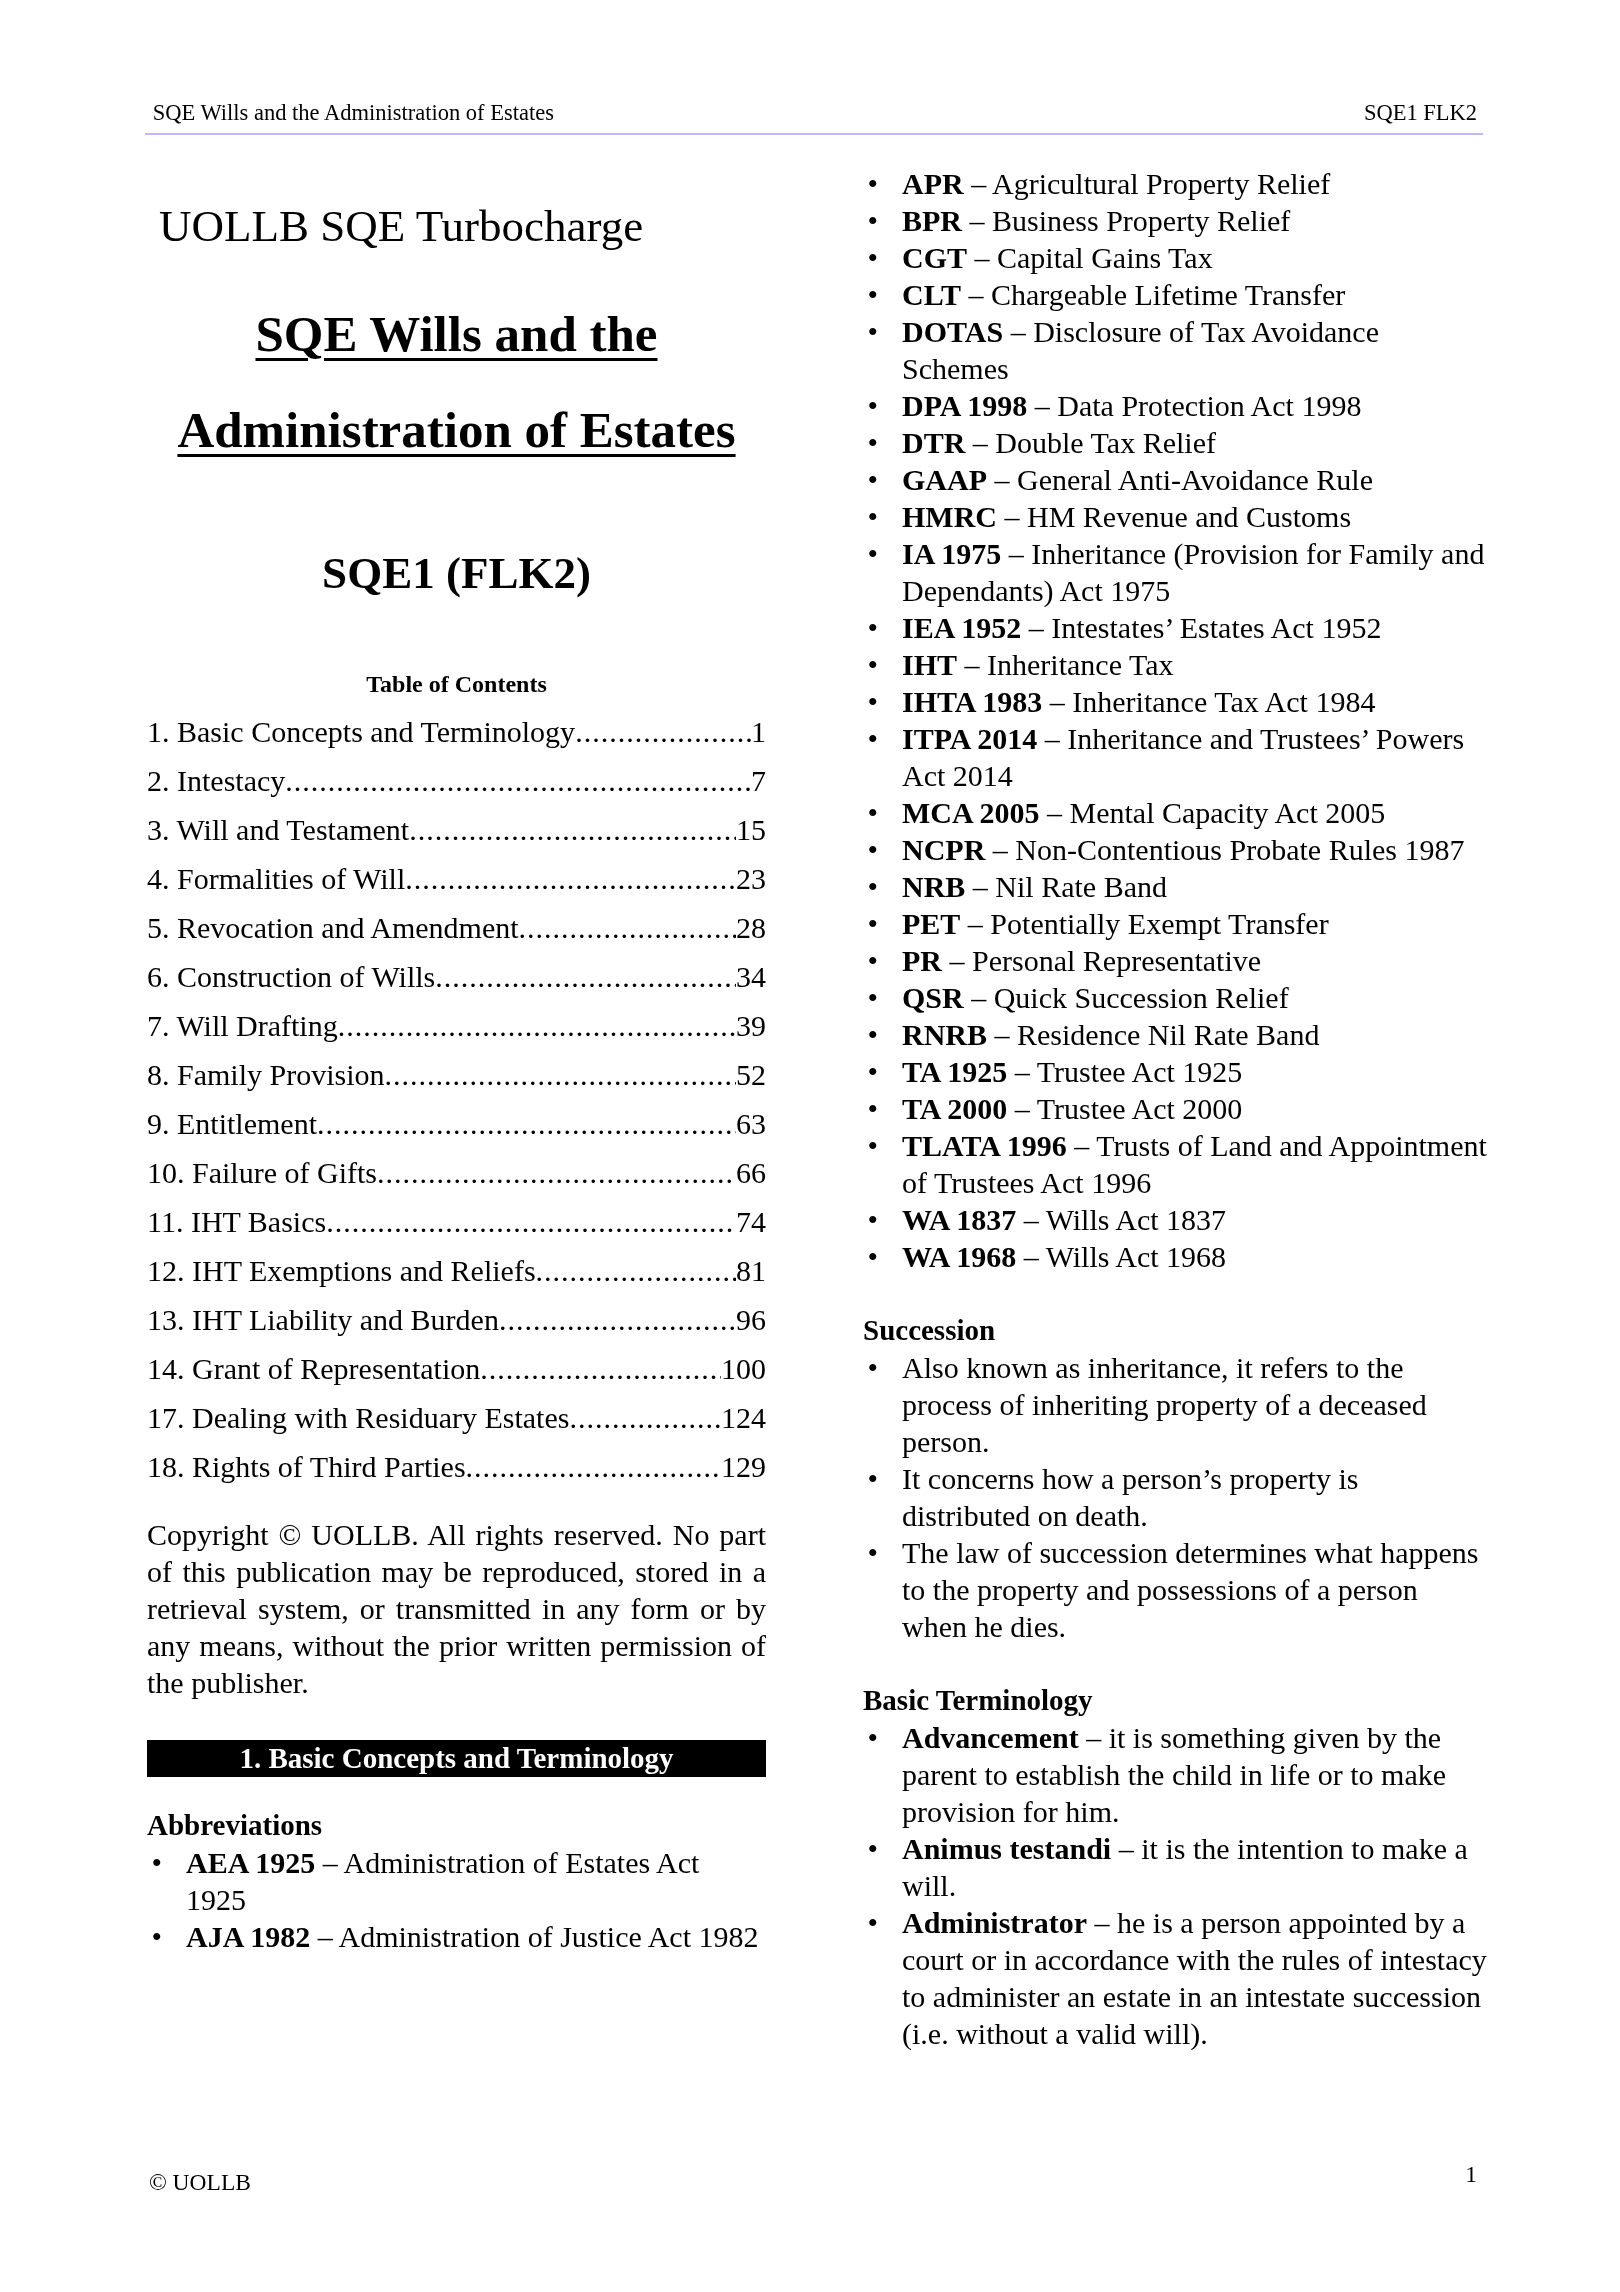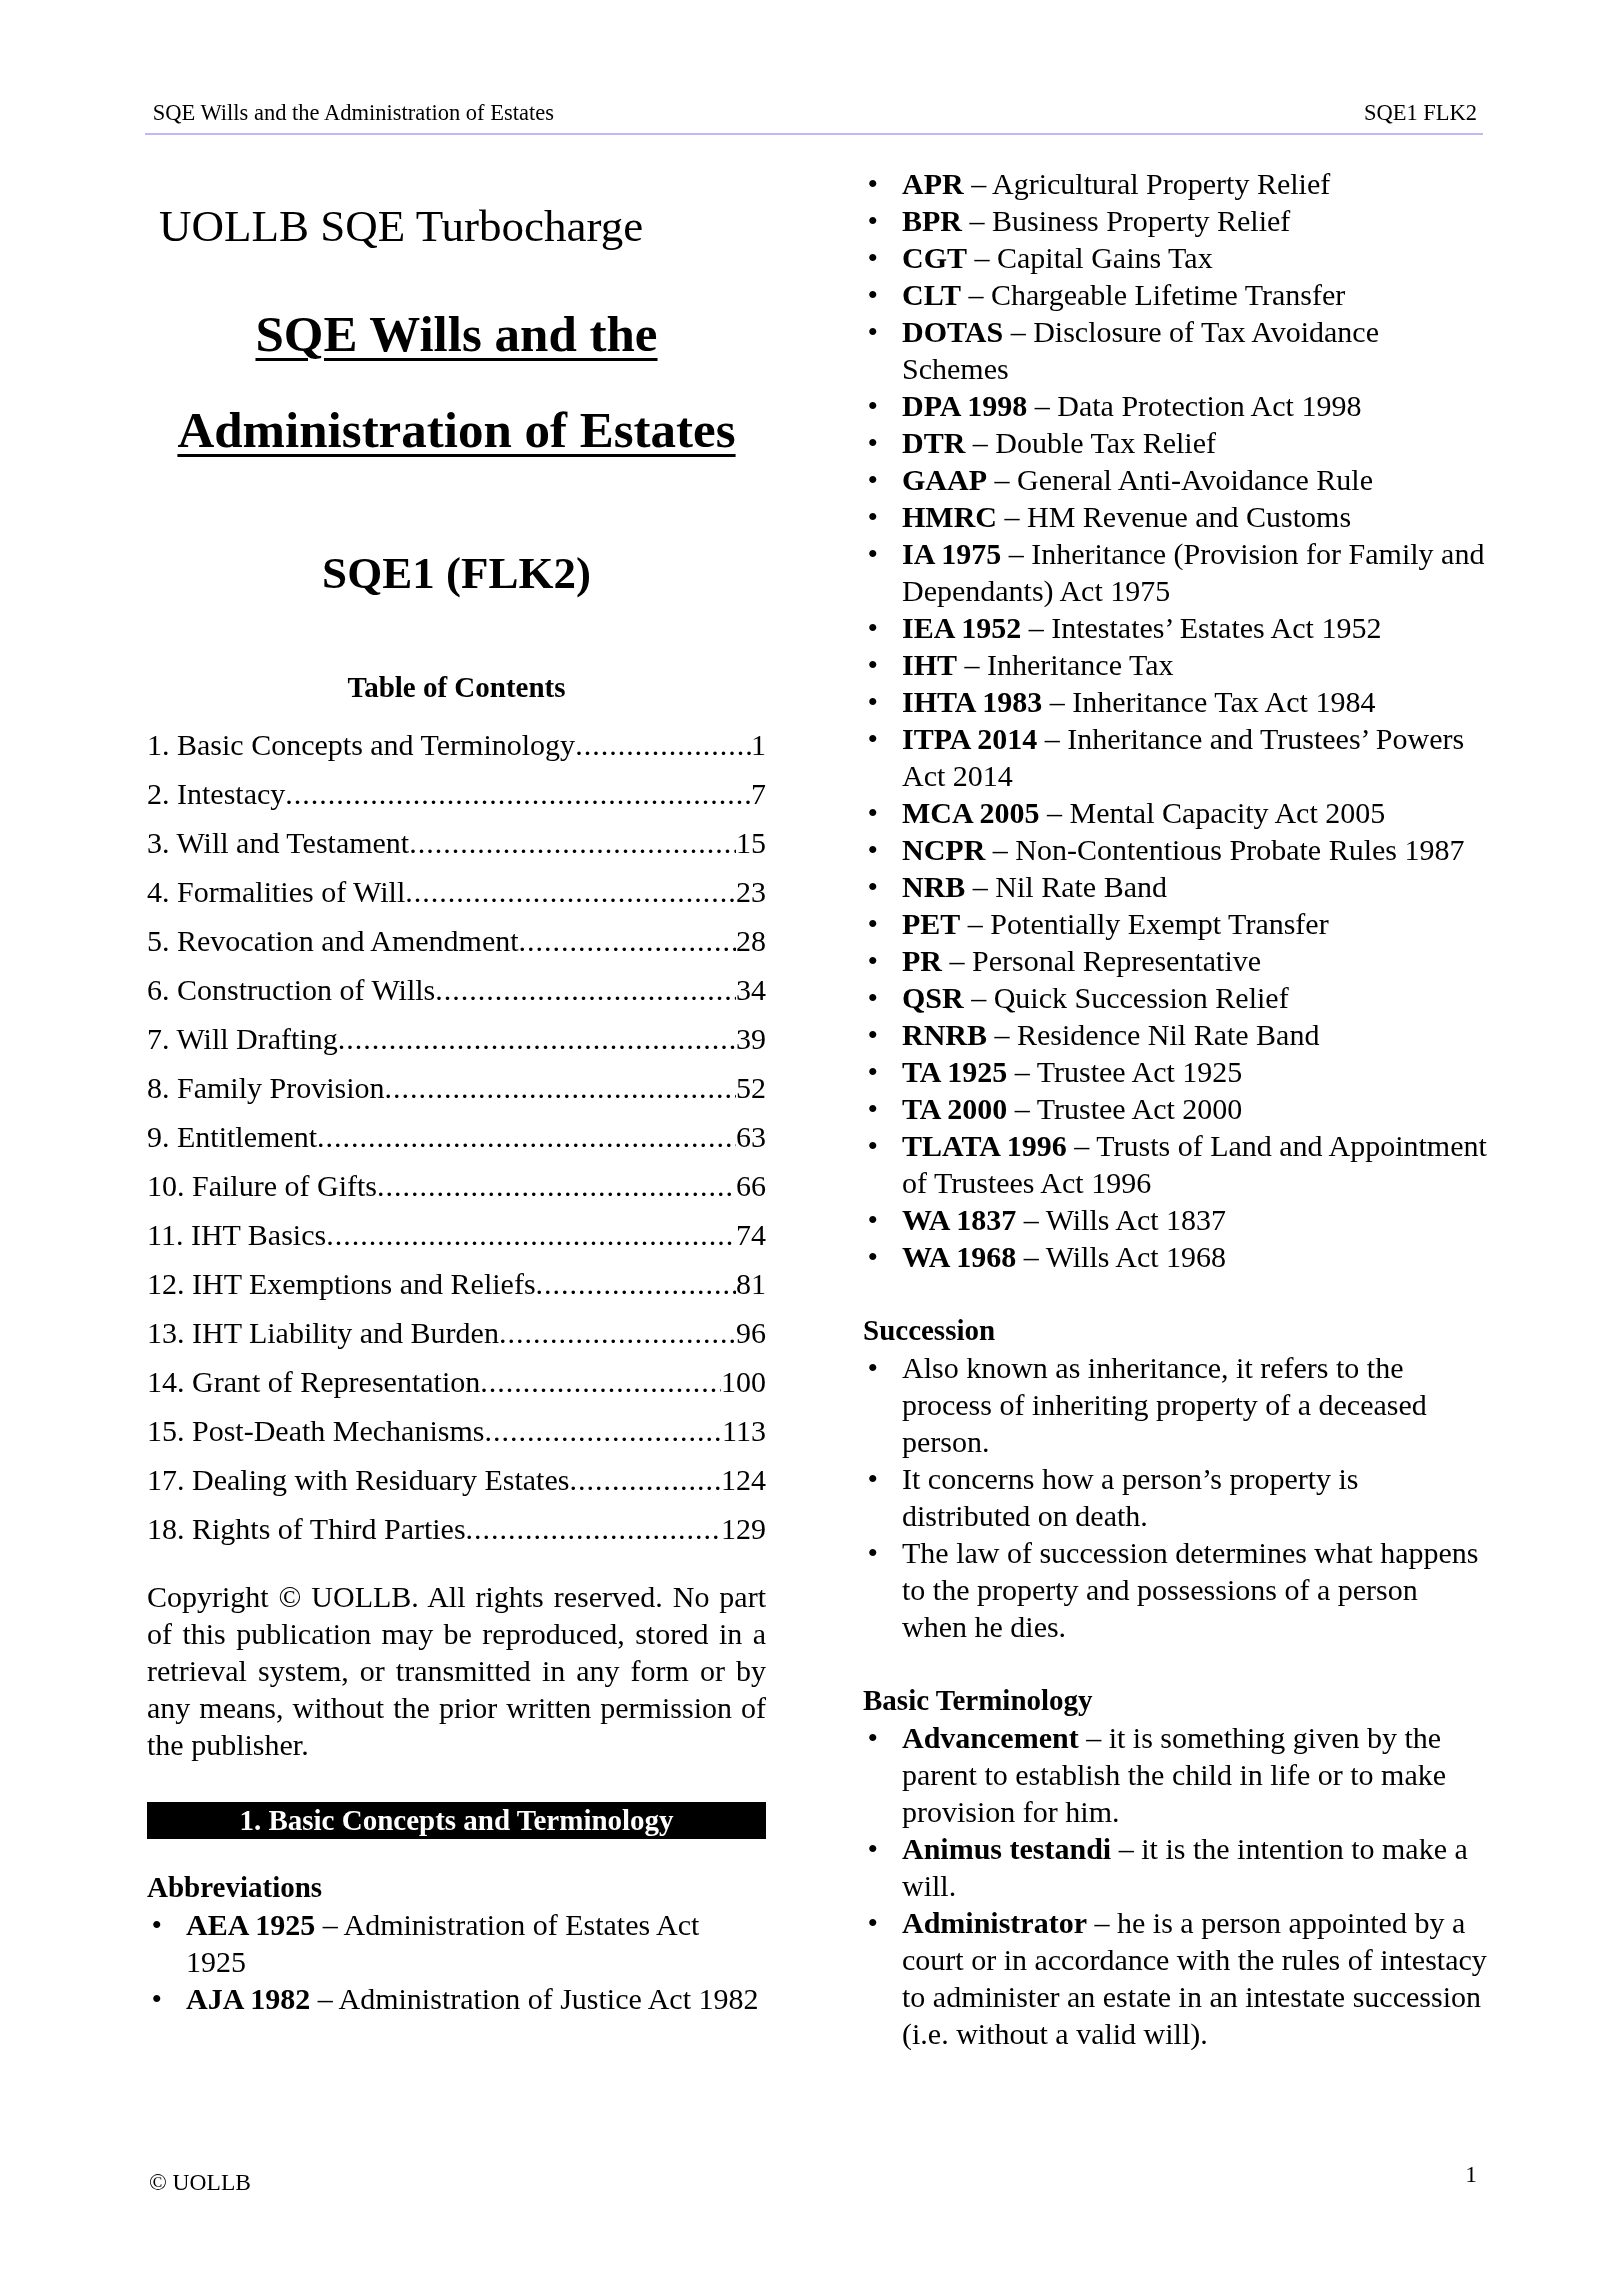--- a/index.html
+++ b/index.html
@@ -9,21 +9,21 @@
                  border-bottom: 2px solid #c4b5fd; font-size: 22.5px; }
   .page-header .left { position: absolute; left: 7.8px; top: 2px; }
   .page-header .right { position: absolute; right: 5.9px; top: 2px; }
   .col-left { position: absolute; left: 147px; top: 186px; width: 619px; }
   .col-right { position: absolute; left: 863px; top: 165px; width: 627px; }
   .course-title { text-align: left; font-size: 45px; line-height: 1; margin: 12px; padding-top: 5.9px; }
   .doc-title { text-align: center; font-weight: bold; font-size: 51px; line-height: 96px;
                text-decoration: underline; text-decoration-thickness: 2.9px; text-underline-offset: 6.9px;
                margin: 37px 0 0 0; }
   .subject-code { text-align: center; font-size: 45px; margin: 73px 0 0 0; line-height: 1; font-weight: bold; }
-  .toc-heading { text-align: center; font-weight: bold; font-size: 29px; margin: 74px 0 15px 0; line-height: 1.2; }
+  .toc-heading { text-align: center; font-weight: bold; font-size: 24px; margin: 74px 0 8px 0; line-height: 1.2; }
   .toc { margin-top: 7.8px; }
   .toc-row { display: flex; align-items: baseline; font-size: 30px; height: 49px; line-height: 49px; white-space: nowrap; }
   .toc-row .t { flex: 0 0 auto; }
   .toc-row .dots { flex: 1 1 auto; overflow: hidden; white-space: nowrap; letter-spacing: 1px; }
   .toc-row .dots::after { content: "........................................................................................................................"; }
   .toc-row .p { flex: 0 0 auto; }
   .copyright { font-size: 30px; line-height: 37px; text-align: justify; margin-top: 25.5px; }
   .section-banner { background: #000; color: #fff; font-weight: bold; font-size: 29px; text-align: center;
                     height: 37px; line-height: 37px; margin-top: 39px; }
   .sub-heading { font-weight: bold; font-size: 29px; line-height: 37px; margin: 0; }
@@ -116,25 +116,20 @@
       </div>
     <div class="toc-row">
         <span class="t">13. IHT Liability and Burden</span>
         <span class="dots"></span>
         <span class="p">96</span>
       </div>
     <div class="toc-row">
         <span class="t">14. Grant of Representation </span>
         <span class="dots"></span>
         <span class="p">100</span>
-      </div>
-    <div class="toc-row">
-        <span class="t">15. Post-Death Mechanisms</span>
-        <span class="dots"></span>
-        <span class="p">113</span>
       </div>
     <div class="toc-row">
         <span class="t">17. Dealing with Residuary Estates </span>
         <span class="dots"></span>
         <span class="p">124</span>
       </div>
     <div class="toc-row">
         <span class="t">18. Rights of Third Parties </span>
         <span class="dots"></span>
         <span class="p">129</span>

